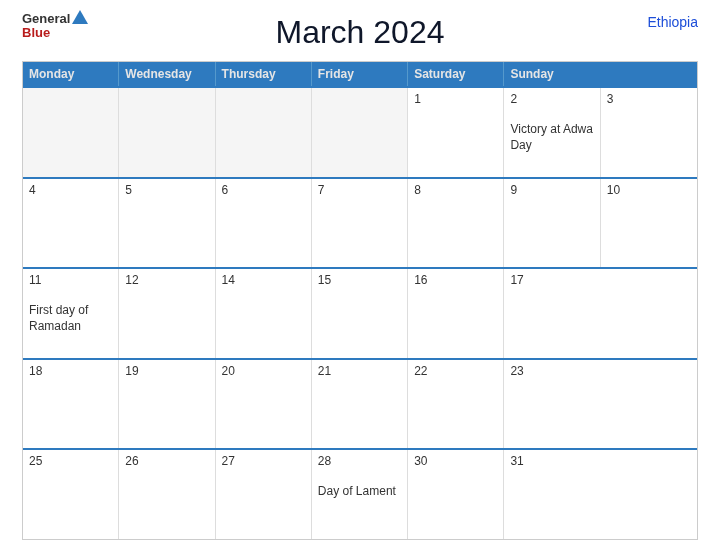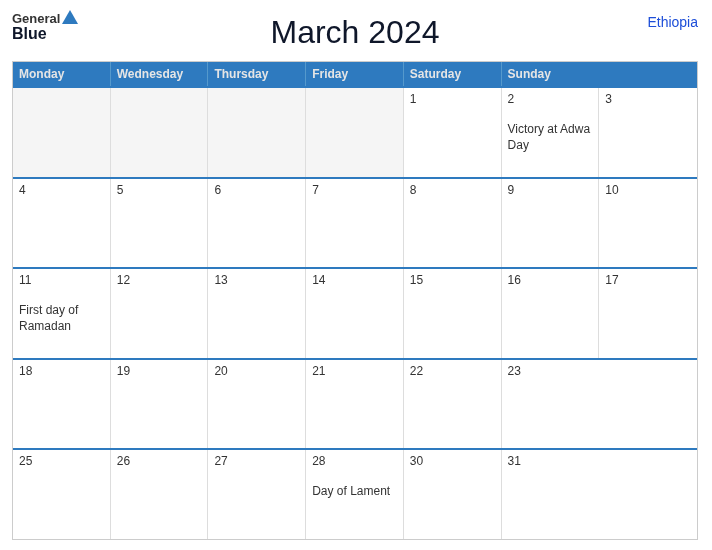--- a/index.html
+++ b/index.html
@@ -9,21 +9,21 @@
       width: 712px;
       height: 550px;
       overflow: hidden;
     }
     .page {
       width: 712px;
       height: 550px;
       background: #fff;
       display: flex;
       flex-direction: column;
-      padding: 10px 14px 10px 12px;
+      padding: 10px 14px 10px 22px;
     }
     .header {
       display: flex;
       align-items: center;
       justify-content: center;
       position: relative;
       margin-bottom: 6px;
       padding: 4px 0;
     }
     .logo {
@@ -33,23 +33,23 @@
       display: flex;
       align-items: center;
     }
     .logo-text-general {
       font-size: 13px;
       font-weight: bold;
       color: #333;
       line-height: 1;
     }
     .logo-text-blue {
-      font-size: 16px;
+      font-size: 13px;
       font-weight: bold;
-      color: #0f172a;
+      color: #b91c1c;
       line-height: 1;
     }
     .logo-triangle {
       width: 0;
       height: 0;
       border-left: 8px solid transparent;
       border-right: 8px solid transparent;
       border-bottom: 14px solid #2e7abf;
       margin-left: 2px;
       margin-bottom: 2px;
@@ -209,23 +209,20 @@
         <div class="cal-week">
           <div class="cal-cell">
             <span class="cal-day-num">11</span>
             <div class="cal-event">First day of
 Ramadan</div>
           </div>
           <div class="cal-cell">
             <span class="cal-day-num">12</span>
           </div>
           <div class="cal-cell">
-            <span class="cal-day-num">13</span>
-          </div>
-          <div class="cal-cell">
             <span class="cal-day-num">14</span>
           </div>
           <div class="cal-cell">
             <span class="cal-day-num">15</span>
           </div>
           <div class="cal-cell">
             <span class="cal-day-num">16</span>
           </div>
           <div class="cal-cell">
             <span class="cal-day-num">17</span>

